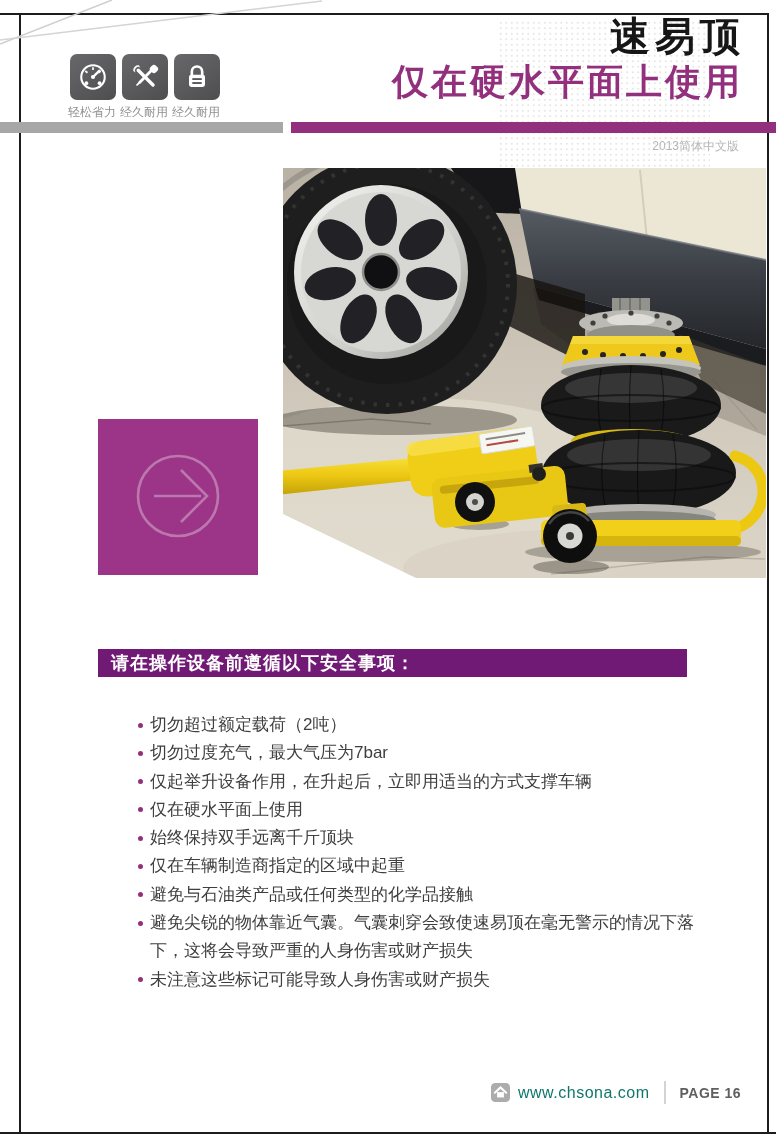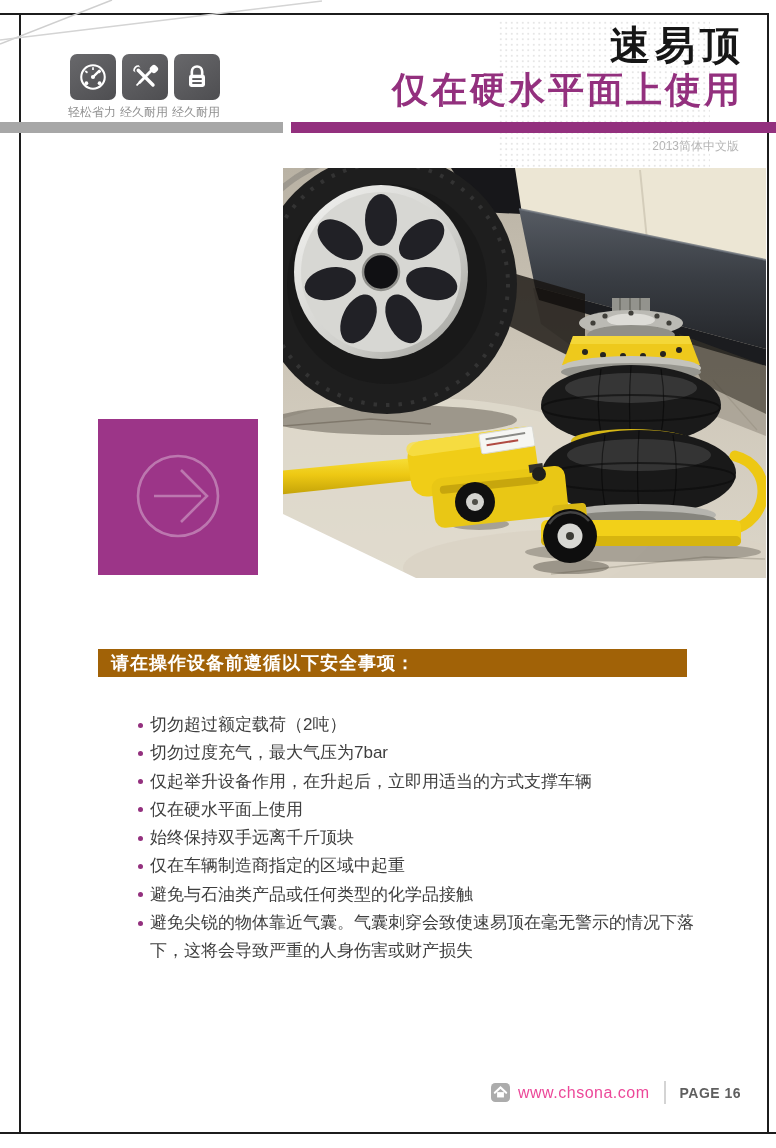--- a/index.html
+++ b/index.html
@@ -23,48 +23,48 @@
   
   .features{position:absolute;left:70px;top:54px;display:flex;gap:6px;}
   .feature{width:46px;text-align:center;}
   .icon-box{
     width:46px;height:46px;border-radius:7px;
     background:linear-gradient(145deg,#68686b,#4e4e51);
     display:flex;align-items:center;justify-content:center;
   }
   .feature-label{margin-top:4px;font-size:12px;color:#8f8f8f;white-space:nowrap;margin-left:-2px;}
   
-  .brand-block{position:absolute;right:36px;top:22px;text-align:right;z-index:2;}
+  .brand-block{position:absolute;right:36px;top:14px;text-align:right;z-index:2;font-family:Liberation Serif, serif;}
   .brand{font-size:40px;font-weight:bold;color:#161616;letter-spacing:5px;line-height:46px;margin-right:-5px;}
   .subtitle{font-size:36px;font-weight:bold;color:#93307E;letter-spacing:3px;line-height:44px;margin-right:-3px;}
   .bar-gray{position:absolute;left:0;top:122px;width:283px;height:11px;background:#A7A7A7;}
   .bar-purple{position:absolute;left:291px;top:122px;width:485px;height:11px;background:#93307E;}
   .edition{position:absolute;right:37px;top:138px;font-size:12px;color:#b6b6b6;z-index:2;}
   
   .photo{position:absolute;left:283px;top:168px;width:483px;height:410px;}
   
   .arrow-tile{position:absolute;left:98px;top:419px;width:160px;height:156px;background:#9C3588;cursor:pointer;}
   
   .banner{
-    position:absolute;left:98px;top:649px;width:589px;height:28px;background:#a16207;
+    position:absolute;left:98px;top:649px;width:589px;height:28px;background:#701a75;
     color:#ffffff;font-size:18px;font-weight:bold;line-height:28px;
     padding-left:13px;letter-spacing:1px;box-sizing:border-box;
   }
   
   .safety-list{
     position:absolute;left:121px;top:694px;width:570px;margin:17px;padding:0;list-style:none;
     font-size:17px;line-height:28.3px;color:#3E3E3E;
   }
   .safety-list li{position:relative;padding-left:12px;}
   .safety-list li::before{
     content:"";position:absolute;left:0;top:11.5px;width:5px;height:5px;border-radius:50%;background:#93307E;
   }
   
   .footer{position:absolute;left:491px;top:1081px;height:23px;display:flex;align-items:center;}
-  .site{margin-left:8px;font-size:16px;color:#ec4899;letter-spacing:.5px;cursor:pointer;}
+  .site{margin-left:8px;font-size:16px;color:#0f766e;letter-spacing:.5px;cursor:pointer;}
   .fdiv{width:2px;height:23px;background:#D4D4D4;margin:0 14px;}
   .pagenum{font-size:14px;font-weight:bold;color:#5F5F5F;letter-spacing:.5px;}
 </style>
 </head>
 <body>
 
 <div class="page">
 
   <div class="frame frame-top"></div>
   <div class="frame frame-left"></div>
@@ -290,20 +290,21 @@
 
   <ul class="safety-list">
     <li>切勿超过额定载荷（2吨）</li>
     <li>切勿过度充气，最大气压为7bar</li>
     <li>仅起举升设备作用，在升起后，立即用适当的方式支撑车辆</li>
     <li>仅在硬水平面上使用</li>
     <li>始终保持双手远离千斤顶块</li>
     <li>仅在车辆制造商指定的区域中起重</li>
     <li>避免与石油类产品或任何类型的化学品接触</li>
     <li>避免尖锐的物体靠近气囊。气囊刺穿会致使速易顶在毫无警示的情况下落下，这将会导致严重的人身伤害或财产损失</li>
+    <li>未注意这些标记可能导致人身伤害或财产损失</li>
   </ul>
 
   <div class="footer">
     <span style="display:inline-flex;">
       <svg width="19" height="19" viewBox="0 0 20 20">
         <rect width="20" height="20" rx="4.5" fill="#ACACAC"></rect>
         <path d="M4,10.2 L10,4.6 L16,10.2" stroke="#fff" stroke-width="2.2" fill="none" stroke-linecap="round"></path>
         <rect x="6.4" y="9.6" width="7.2" height="5.6" fill="#fff"></rect>
       </svg>
     </span>

